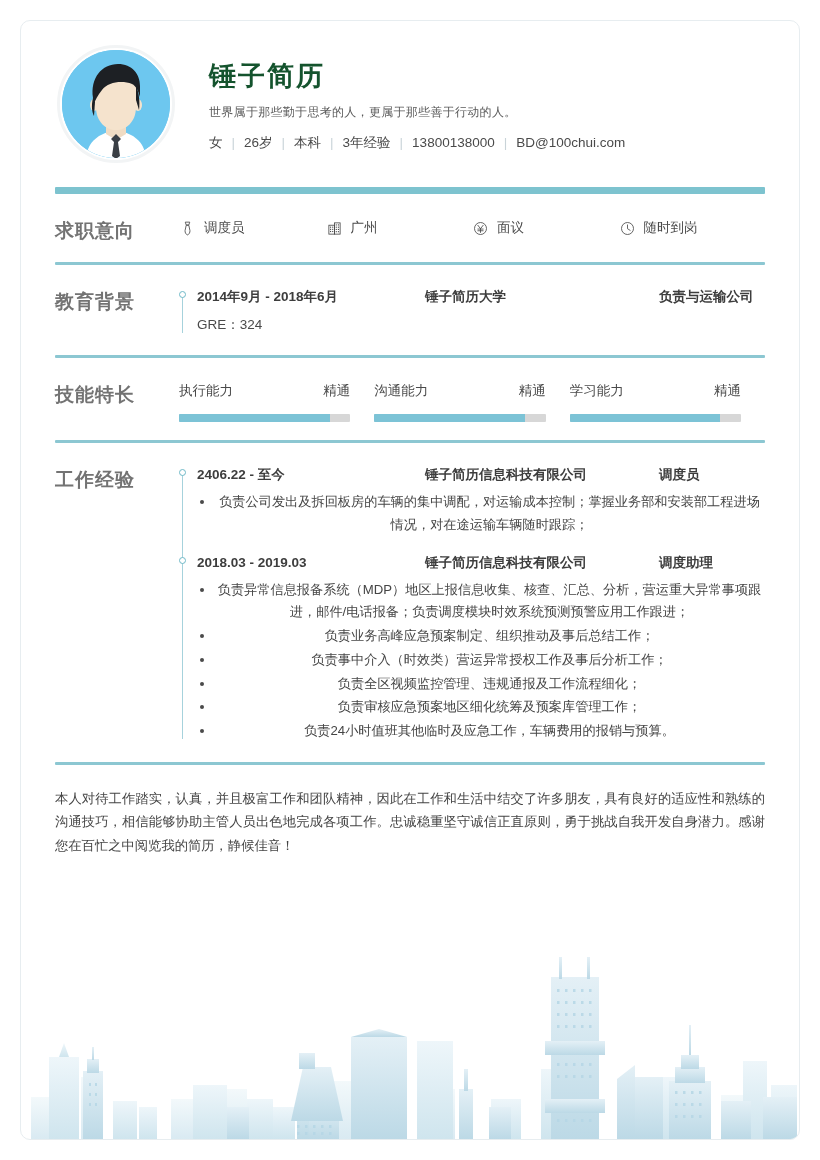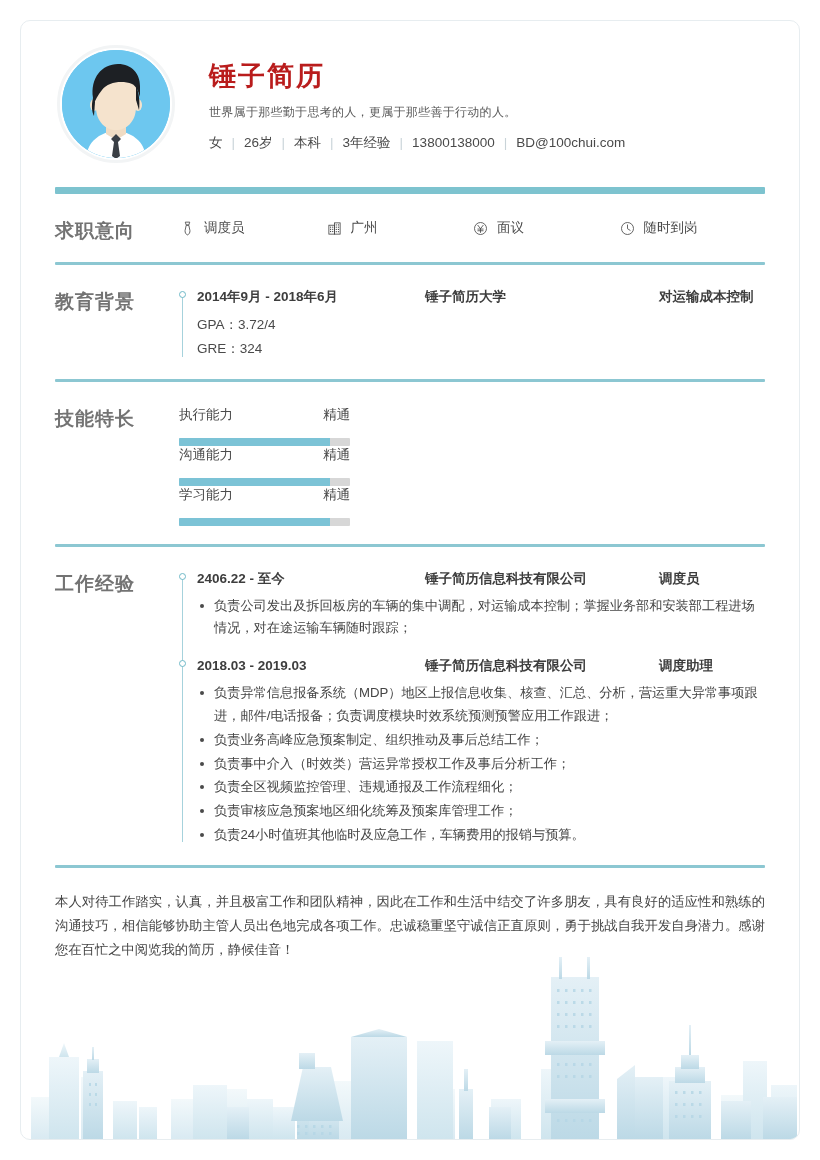--- a/index.html
+++ b/index.html
@@ -51,21 +51,21 @@
     background: #6dc7ef;
     position: relative;
   }
   .head-info {
     margin-left: 34px;
     padding-top: 4px;
   }
   .name {
     font-size: 27px;
     font-weight: bold;
-    color: #b91c1c;
+    color: #14532d;
     letter-spacing: 2px;
     line-height: 1.2;
   }
   .motto {
     margin-top: 11px;
     font-size: 12px;
     color: #5a5a5a;
     letter-spacing: 0.3px;
   }
   .meta {
@@ -182,20 +182,21 @@
     font-size: 13.5px;
     color: #4a4a4a;
     line-height: 1.75;
     margin-top: 6px;
   }
 
   .bullets {
     margin: 6px 0 0 0;
     padding: 0;
     list-style: none;
+    text-align: center;
   }
   .bullets li {
     position: relative;
     padding-left: 17px;
     font-size: 13.2px;
     color: #454545;
     line-height: 1.72;
     margin-bottom: 1px;
   }
   .bullets li::before {
@@ -206,21 +207,20 @@
     width: 4px;
     height: 4px;
     border-radius: 50%;
     background: #4a4a4a;
   }
 
   
   .skills-row {
     display: flex;
     padding-top: 2px;
-    flex-direction: column;
   }
   .skill {
     width: 33.33%;
     padding-right: 24px;
     box-sizing: border-box;
   }
   .skill-head {
     display: flex;
     justify-content: space-between;
     font-size: 13.5px;
@@ -375,24 +375,23 @@
   <div class="section">
     <div class="sec-title">教育背景</div>
     <div class="sec-body">
       <div class="timeline">
         <div class="tl-line" style="background: rgb(166, 210, 220);"></div>
         <div class="tl-entry">
           <div class="tl-dot"></div>
           <div class="entry-head">
             <div class="eh-date">2014年9月 - 2018年6月</div>
             <div class="eh-org">锤子简历大学</div>
-            <div class="eh-extra">对运输成本控制</div>
+            <div class="eh-extra">负责与运输公司</div>
           </div>
           <div class="edu-detail">
-            <div>GPA：3.72/4</div>
             <div>GRE：324</div>
           </div>
         </div>
       </div>
     </div>
   </div>
 
   <div class="rule-thin" style="background: rgb(140, 199, 210);"></div>
 
   <div class="section">

